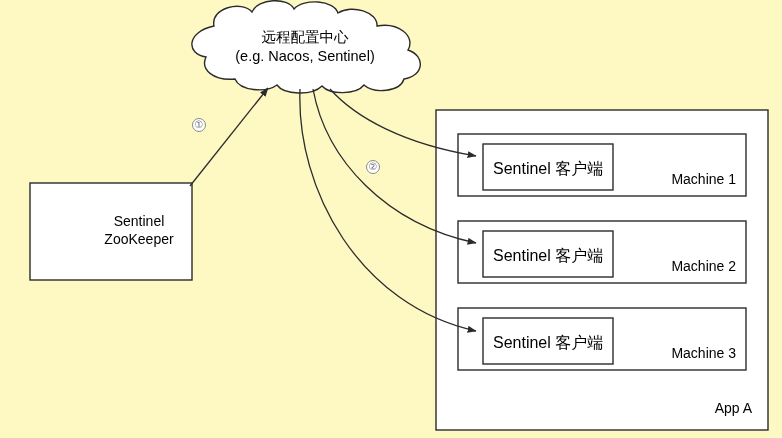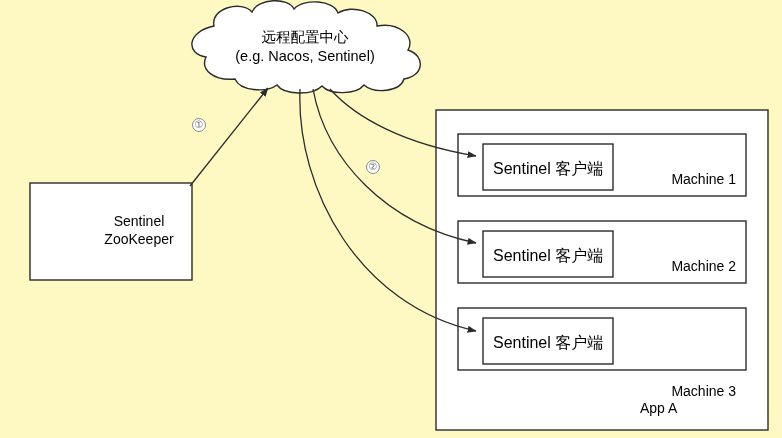--- a/index.html
+++ b/index.html
@@ -65,20 +65,21 @@
   .client-text {
     font-size: 16px;
     text-align: center;
   }
   .machine-text {
     font-size: 14px;
     text-align: right;
   }
   .app-text {
     font-size: 14px;
+    text-align: right;
   }
   .num-text {
     font-size: 10px;
     color: #6d6d6d;
     text-align: center;
     width: 16px;
   }
 </style>
 </head>
 <body>
@@ -141,20 +142,20 @@
     <div>ZooKeeper</div>
   </div>
 
   <div class="lbl client-text" style="left:493px; top:159px;">Sentinel 客户端</div>
   <div class="lbl machine-text" style="left:626px; top:171px; width:110px;">Machine 1</div>
 
   <div class="lbl client-text" style="left:493px; top:246px;">Sentinel 客户端</div>
   <div class="lbl machine-text" style="left:626px; top:258px; width:110px;">Machine 2</div>
 
   <div class="lbl client-text" style="left:493px; top:333px;">Sentinel 客户端</div>
-  <div class="lbl machine-text" style="left:626px; top:345px; width:110px;margin-top:38px;">Machine 3</div>
+  <div class="lbl machine-text" style="left:626px; top:345px; width:110px;">Machine 3</div>
 
   <div class="lbl app-text" style="left:640px; top:400px; width:112px;">App A</div>
 
   <div class="lbl num-text" style="left:191px; top:119px;">①</div>
   <div class="lbl num-text" style="left:365px; top:161px;">②</div>
 
 </div>
 
 </body></html>

